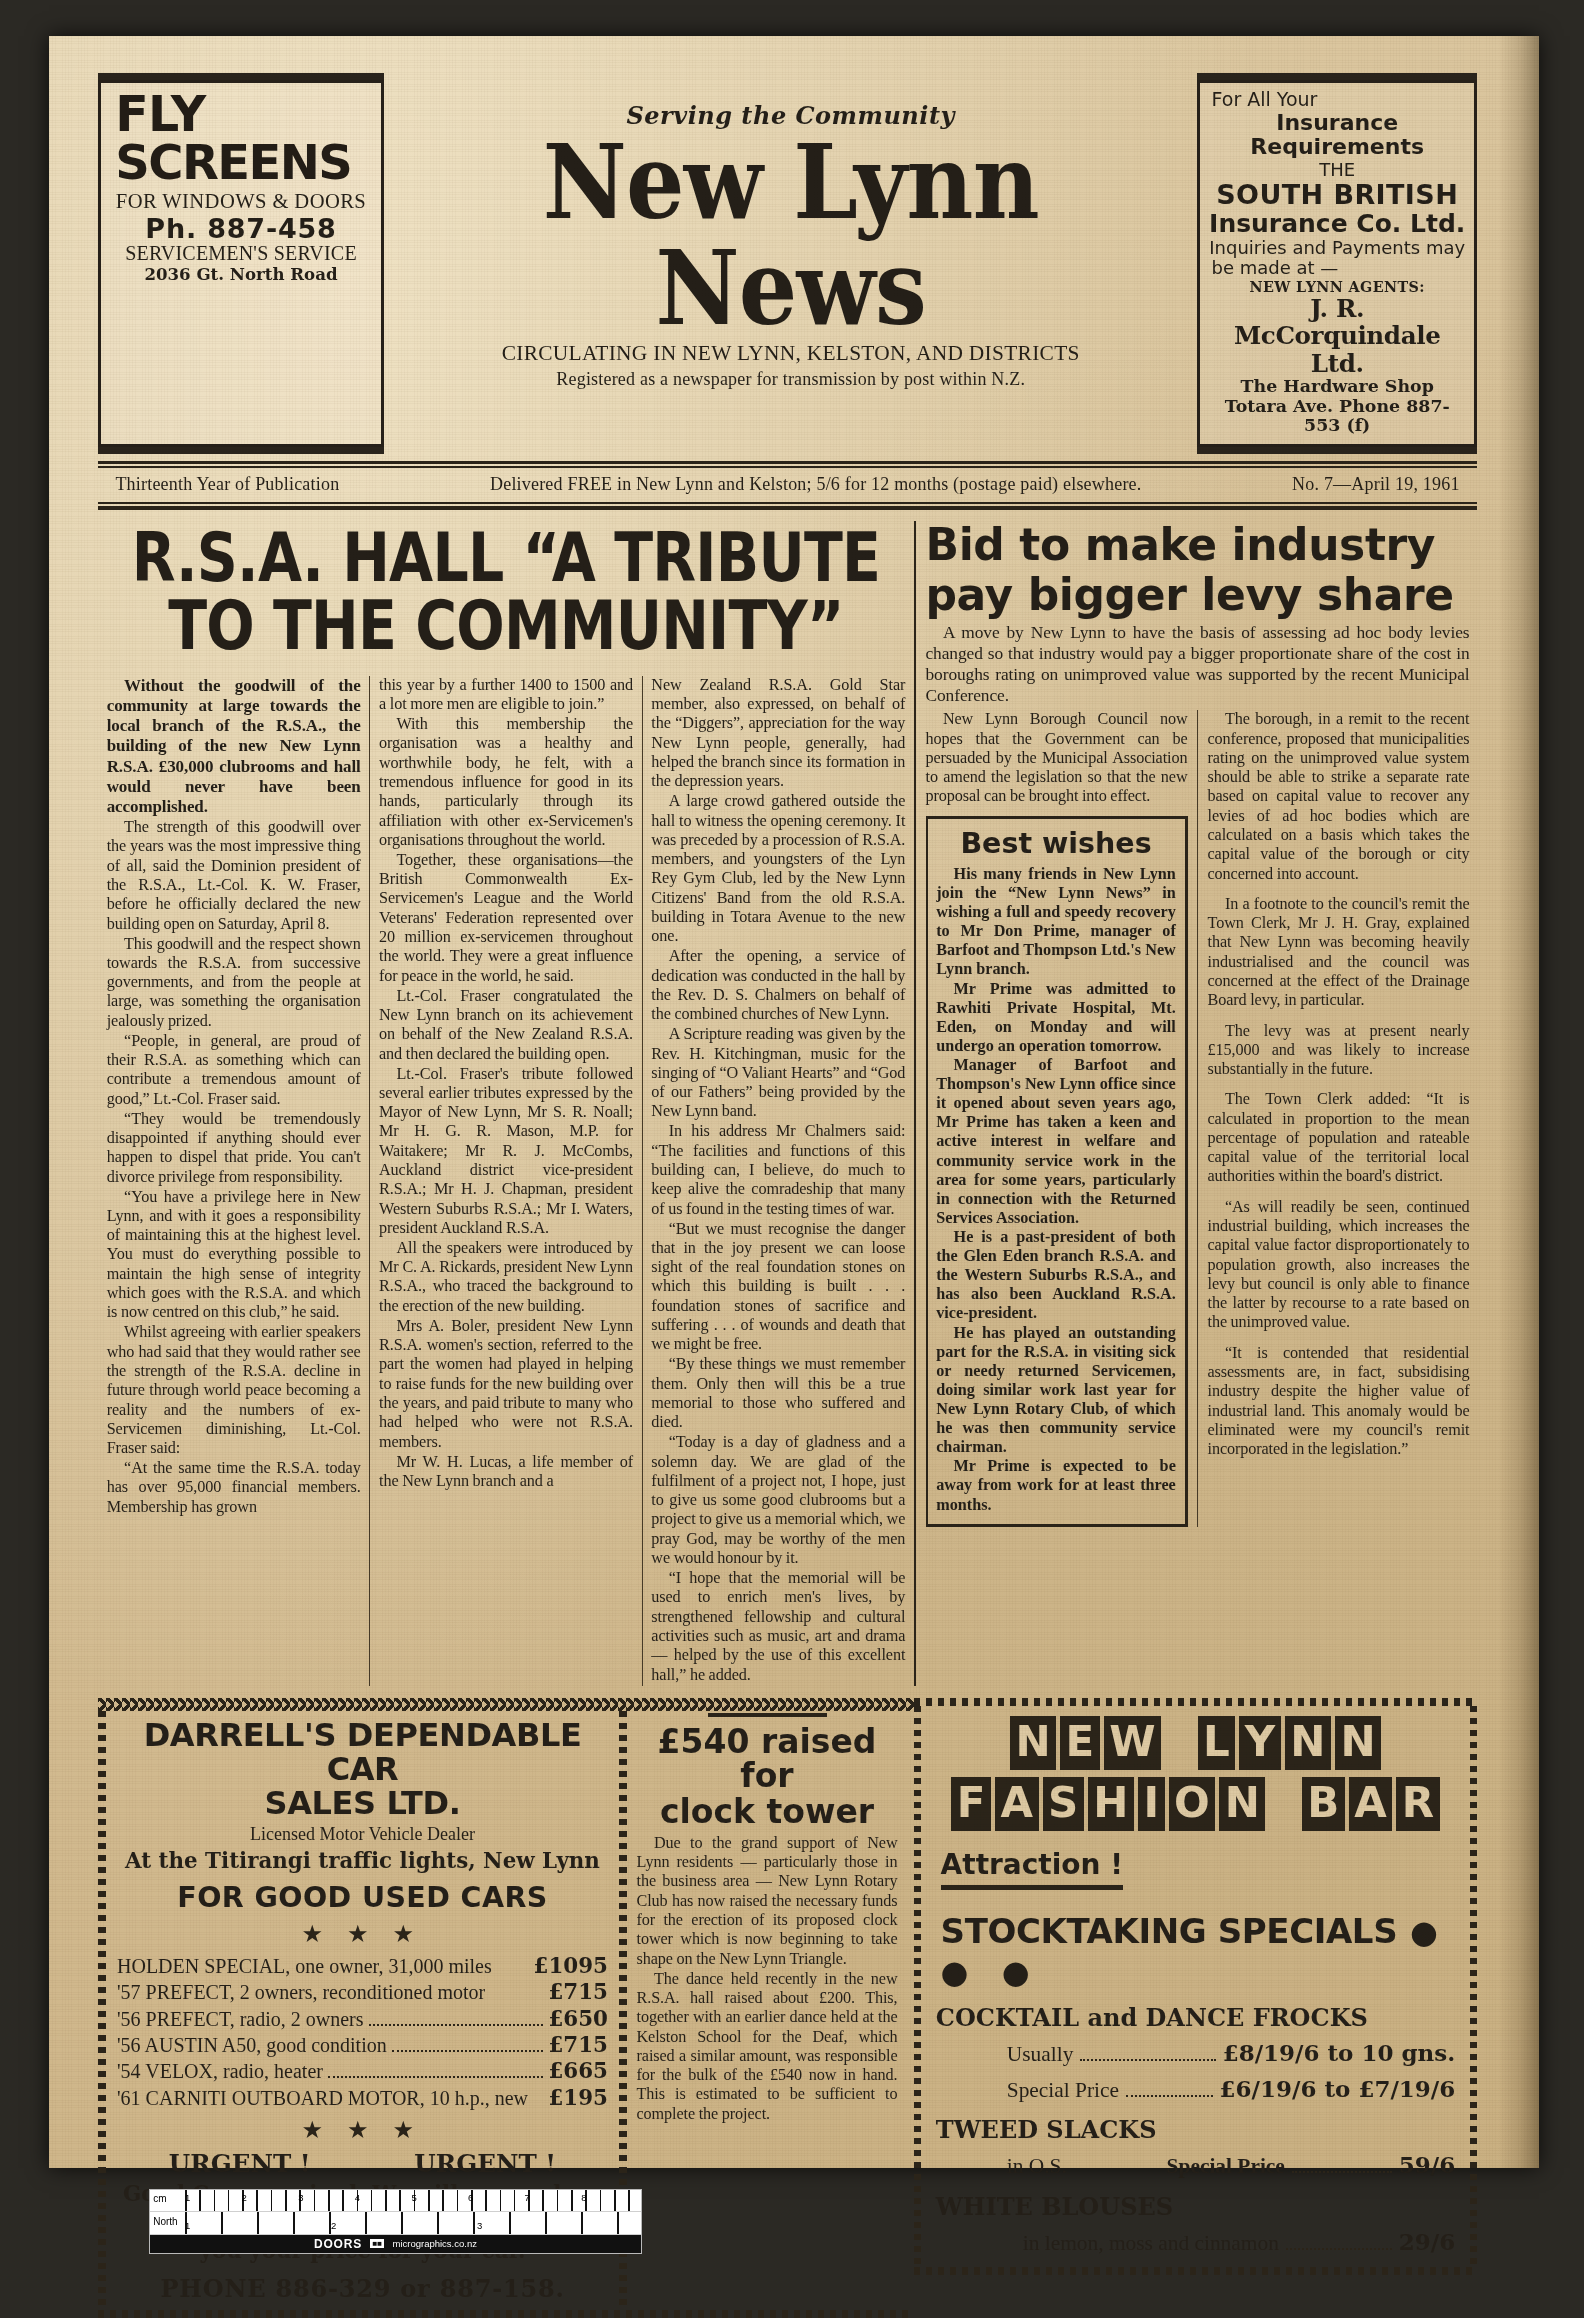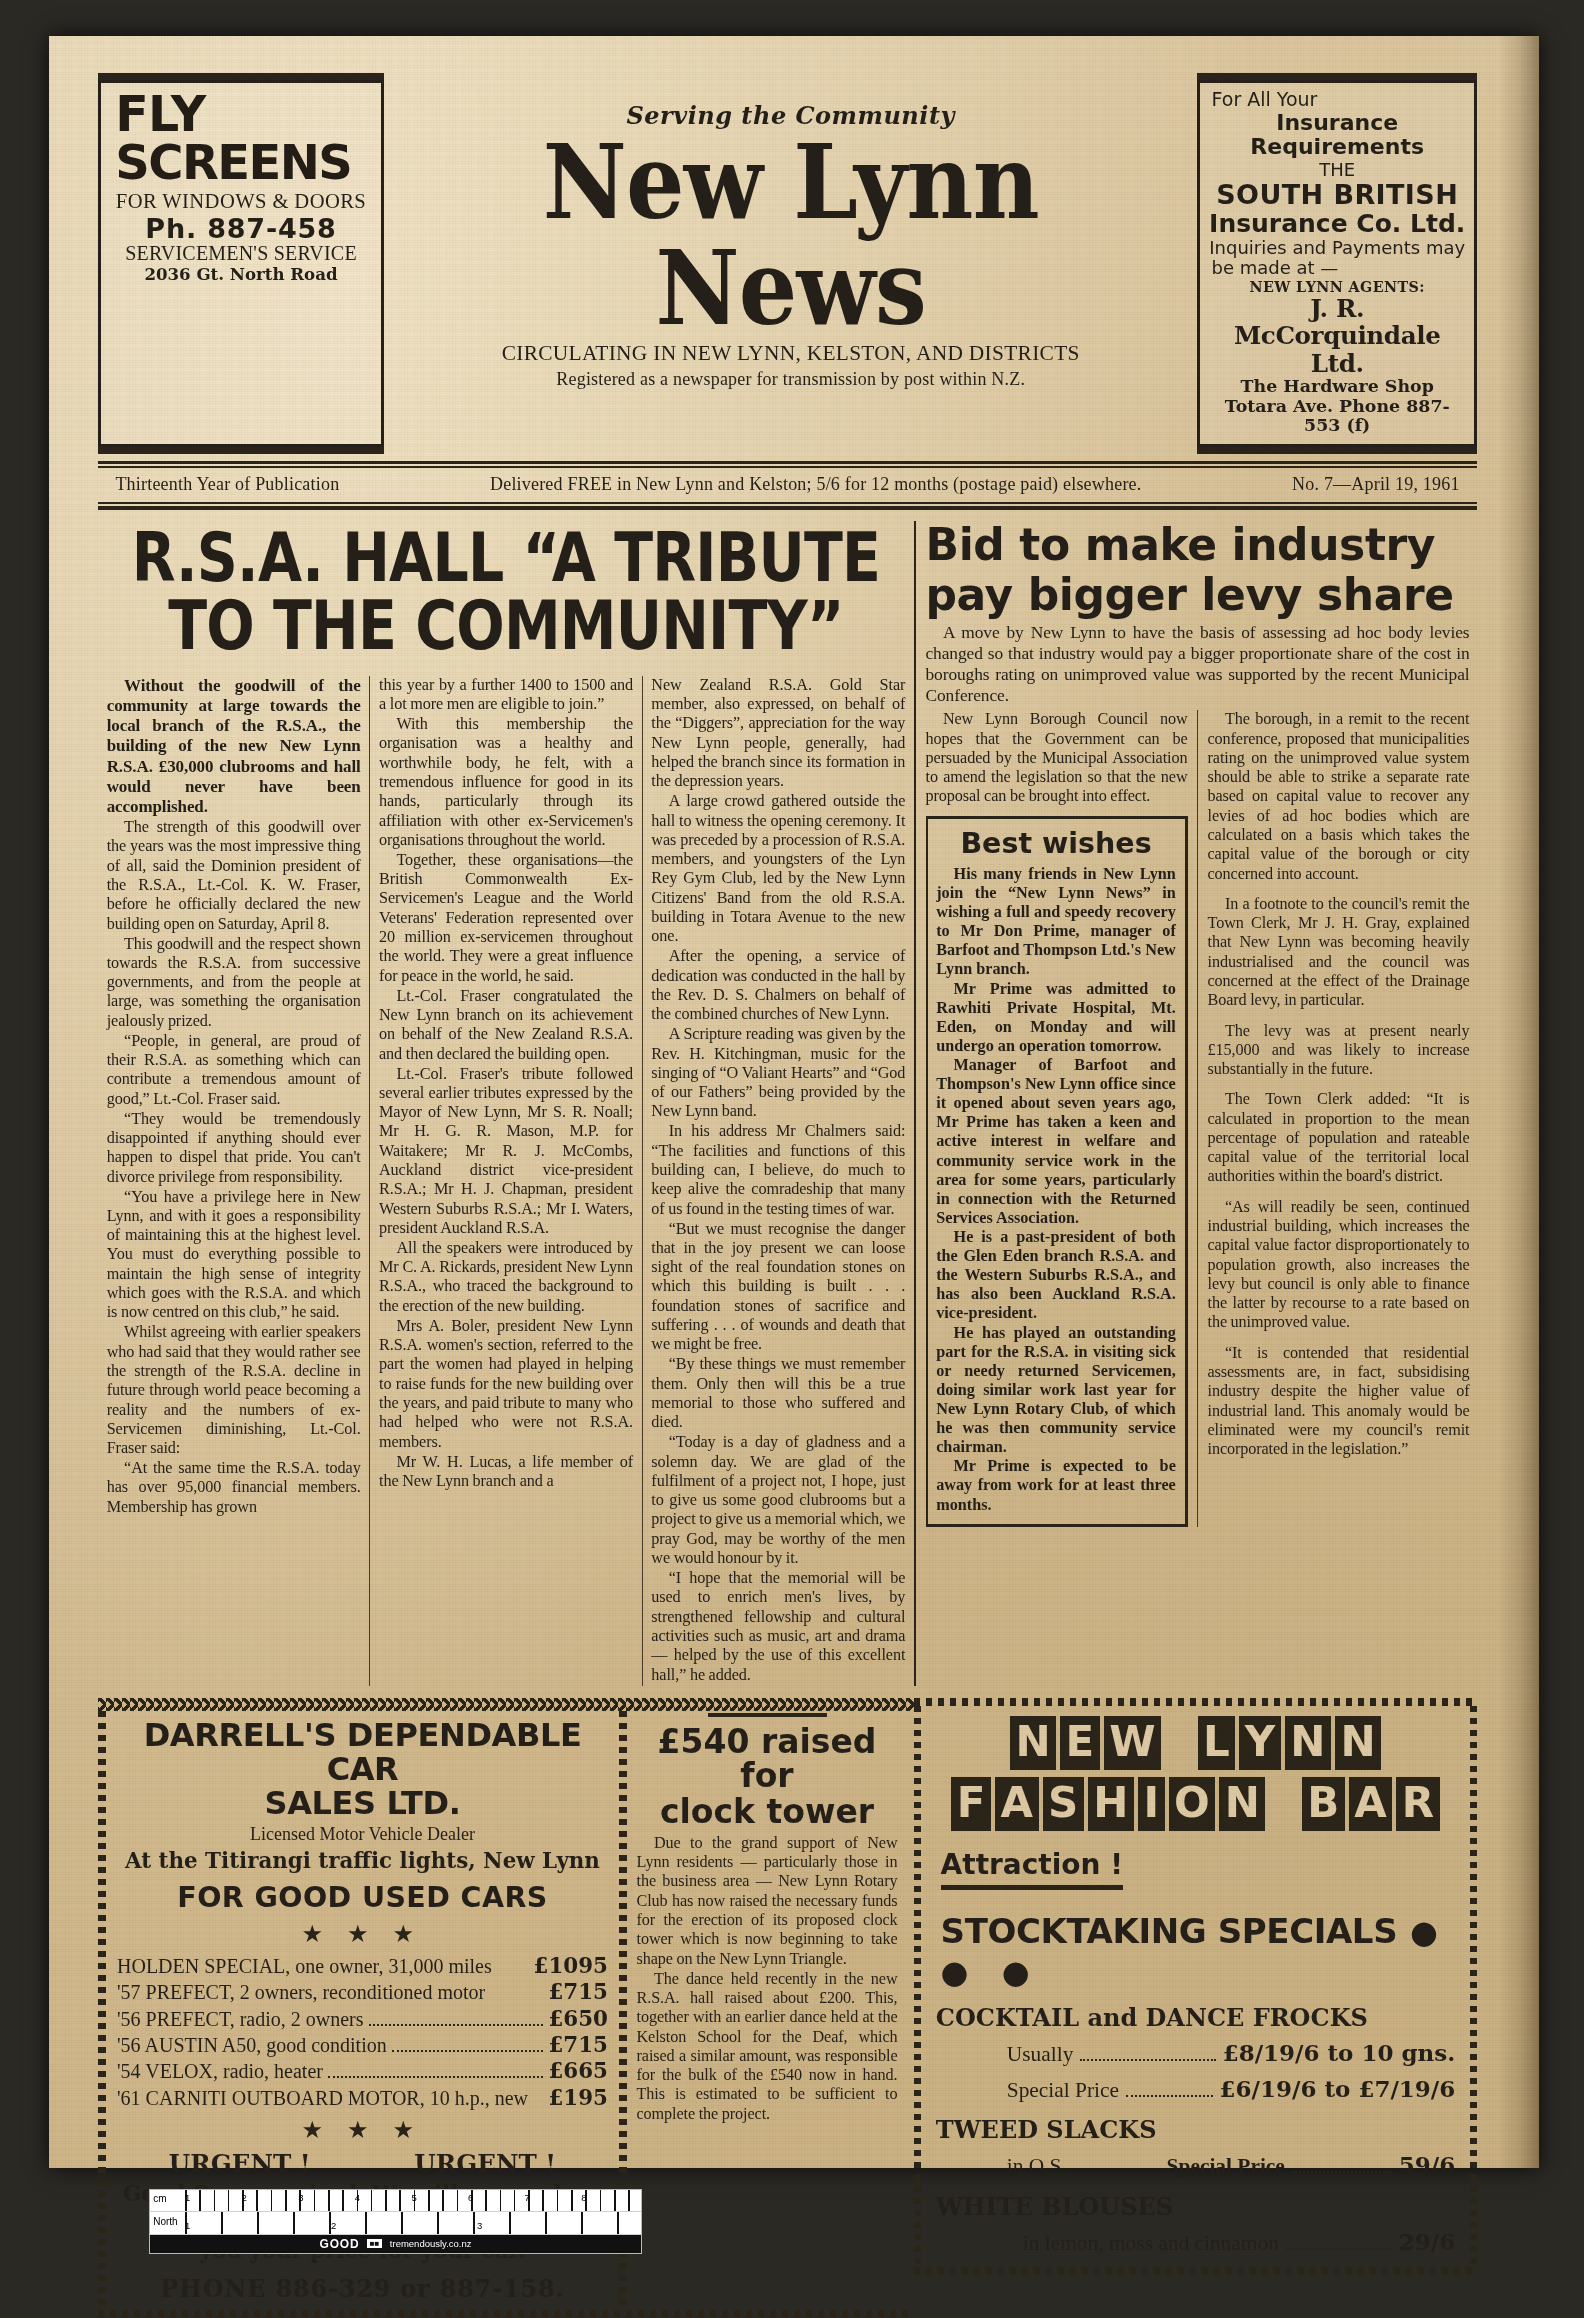--- a/index.html
+++ b/index.html
@@ -517,18 +517,18 @@
   <div class="rband">
     <span class="lbl">North</span>
     <div class="ticks" style="background-image:repeating-linear-gradient(90deg,#111 0 1.6px, rgba(0,0,0,0) 1.6px 36px)"></div>
     <div class="nums" style="top:8px">
       <span style="width:146px">1</span>
       <span style="width:146px">2</span>
       <span style="width:146px">3</span>
     </div>
   </div>
   <div class="footbar">
-    <b>GOOD</b>
+    <b>DOORS</b>
     <span class="chip">■■</span>
-    <i>tremendously.co.nz</i>
+    <i>micrographics.co.nz</i>
   </div>
 </div>
 
 
 </body></html>

